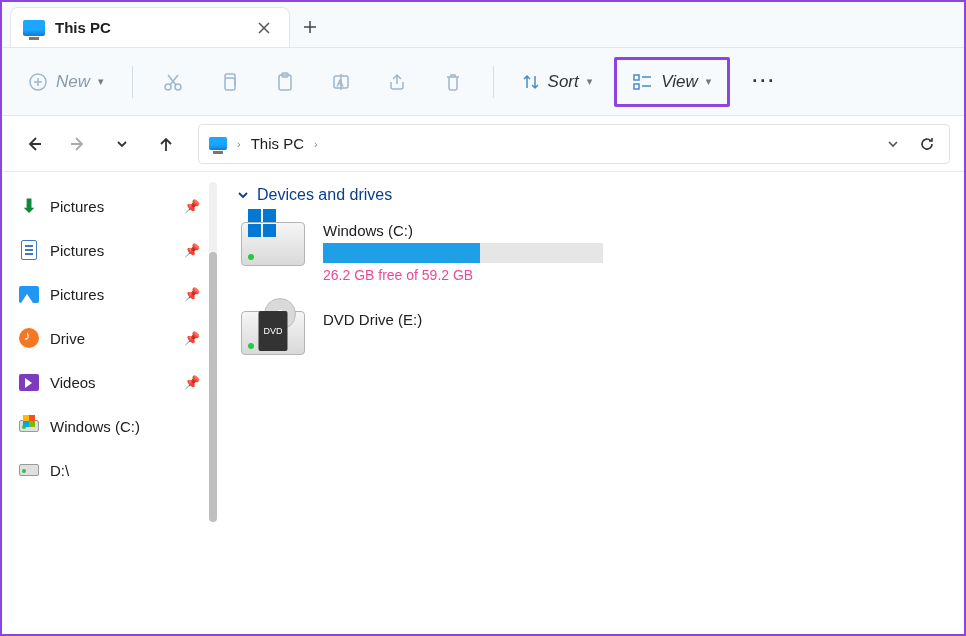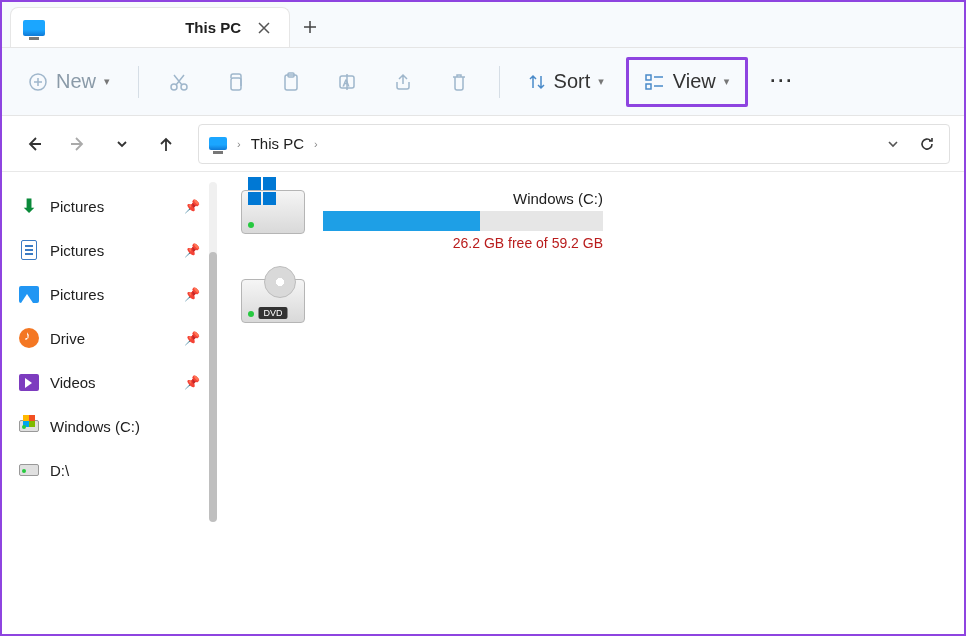--- a/index.html
+++ b/index.html
@@ -6,21 +6,21 @@
 body {
   font-family: "Segoe UI", sans-serif;
   font-size: 14px;
   color: #202020;
   background: #fff;
   width: 966px;
   height: 636px;
   overflow: hidden;
   border: 2px solid #8e44e0;
 }
-.window { width: 100%; height: 100%; display: flex; flex-direction: column; text-align: right; }
+.window { width: 100%; height: 100%; display: flex; flex-direction: column; }
 
 
 .tabbar {
   height: 46px;
   background: #f7fafd;
   display: flex;
   align-items: flex-end;
   padding: 0 0 0 8px;
   border-bottom: 1px solid #e5e5e5;
 }
@@ -67,21 +67,21 @@
   display:flex; align-items:center; gap:8px;
   padding: 0 10px;
   color:#6b7b8a;
   border-radius:4px;
   cursor:pointer;
 }
 .tb-btn.icon-only { width:44px; justify-content:center; padding:0; }
 .tb-btn svg { stroke:#4a8ac9; }
 .tb-btn.disabled svg { stroke:#9fb6cb; }
 .tb-divider { width:1px; height:32px; background:#d6dee6; margin: 0 6px; }
-.tb-label { color:#333; font-size:20px; }
+.tb-label { color:#333; font-size:17px;font-style:italic; }
 .chev { font-size:11px; color:#777; }
 .view-highlight { border:3px solid #8e44e0; padding:2px 6px; border-radius:2px; }
 .more-dots { letter-spacing:2px; font-size:18px; font-weight:bold; color:#333; }
 
 
 .addressbar {
   height: 56px;
   display:flex; align-items:center;
   padding: 0 14px;
   gap: 8px;
@@ -197,29 +197,29 @@
     linear-gradient(#0078d4,#0078d4) bottom right / 13px 13px no-repeat;
 }
 .drive-big.dvd::before {
   content:""; position:absolute; top:-14px; left:22px;
   width:30px; height:30px; border-radius:50%;
   background: radial-gradient(circle, #fff 0 4px, #d9d9d9 4px 15px, transparent 15px);
   border:1px solid #bbb;
 }
 .drive-big.dvd .dvd-label {
   position:absolute; bottom:3px; left:50%; transform:translateX(-50%);
-  background:#333; color:#fff; font-size:9px; padding:1px 5px; border-radius:2px;
+  background:#333; color:#fff; font-size:9px; padding:15px 5px; border-radius:2px;
 }
 .drive-info { display:flex; flex-direction:column; gap:4px; min-width:280px; }
 .drive-name { font-size:15px; }
 .storage-bar {
   width:280px; height:20px; background:#e6e6e6; position:relative;
 }
 .storage-fill { height:100%; background:#1e9fe6; }
-.storage-text { font-size:14px; color:#b91c1c; }
+.storage-text { font-size:14px; color:#ec4899; }
 </style>
 </head>
 <body>
 
 <div class="window">
 
   <div class="tabbar">
     <div class="tab">
       <span class="monitor-icon"></span>
       <span class="tab-title">This PC</span>
@@ -393,33 +393,42 @@
         <span class="nav-icon">
             <span class="drive-ico-sm"></span>
           </span>
         <span>D:\</span>
       </div>
       <div class="side-track"></div>
       <div class="side-thumb"></div>
     </div>
 
     <div class="main">
+      <div class="group-header">
+        <svg width="12" height="12" viewBox="0 0 12 12" fill="none" stroke="#0a3e8c" stroke-width="1.8">
+            <path d="M2 4 L6 8 L10 4"></path>
+          </svg>
+        <span>Devices and drives</span>
+      </div>
 
       <div class="drive-item">
         <div class="drive-big win"></div>
         <div class="drive-info">
           <span class="drive-name">Windows (C:)</span>
           <div class="storage-bar">
             <div class="storage-fill" style="width:56%"></div>
           </div>
           <span class="storage-text">26.2 GB free of 59.2 GB</span>
         </div>
       </div>
 
       <div class="drive-item">
         <div class="drive-big dvd">
           <span class="dvd-label">DVD</span>
         </div>
+        <div class="drive-info">
+          <span class="drive-name">DVD Drive (E:)</span>
+        </div>
       </div>
     </div>
   </div>
 
 </div>
 
 </body></html>

